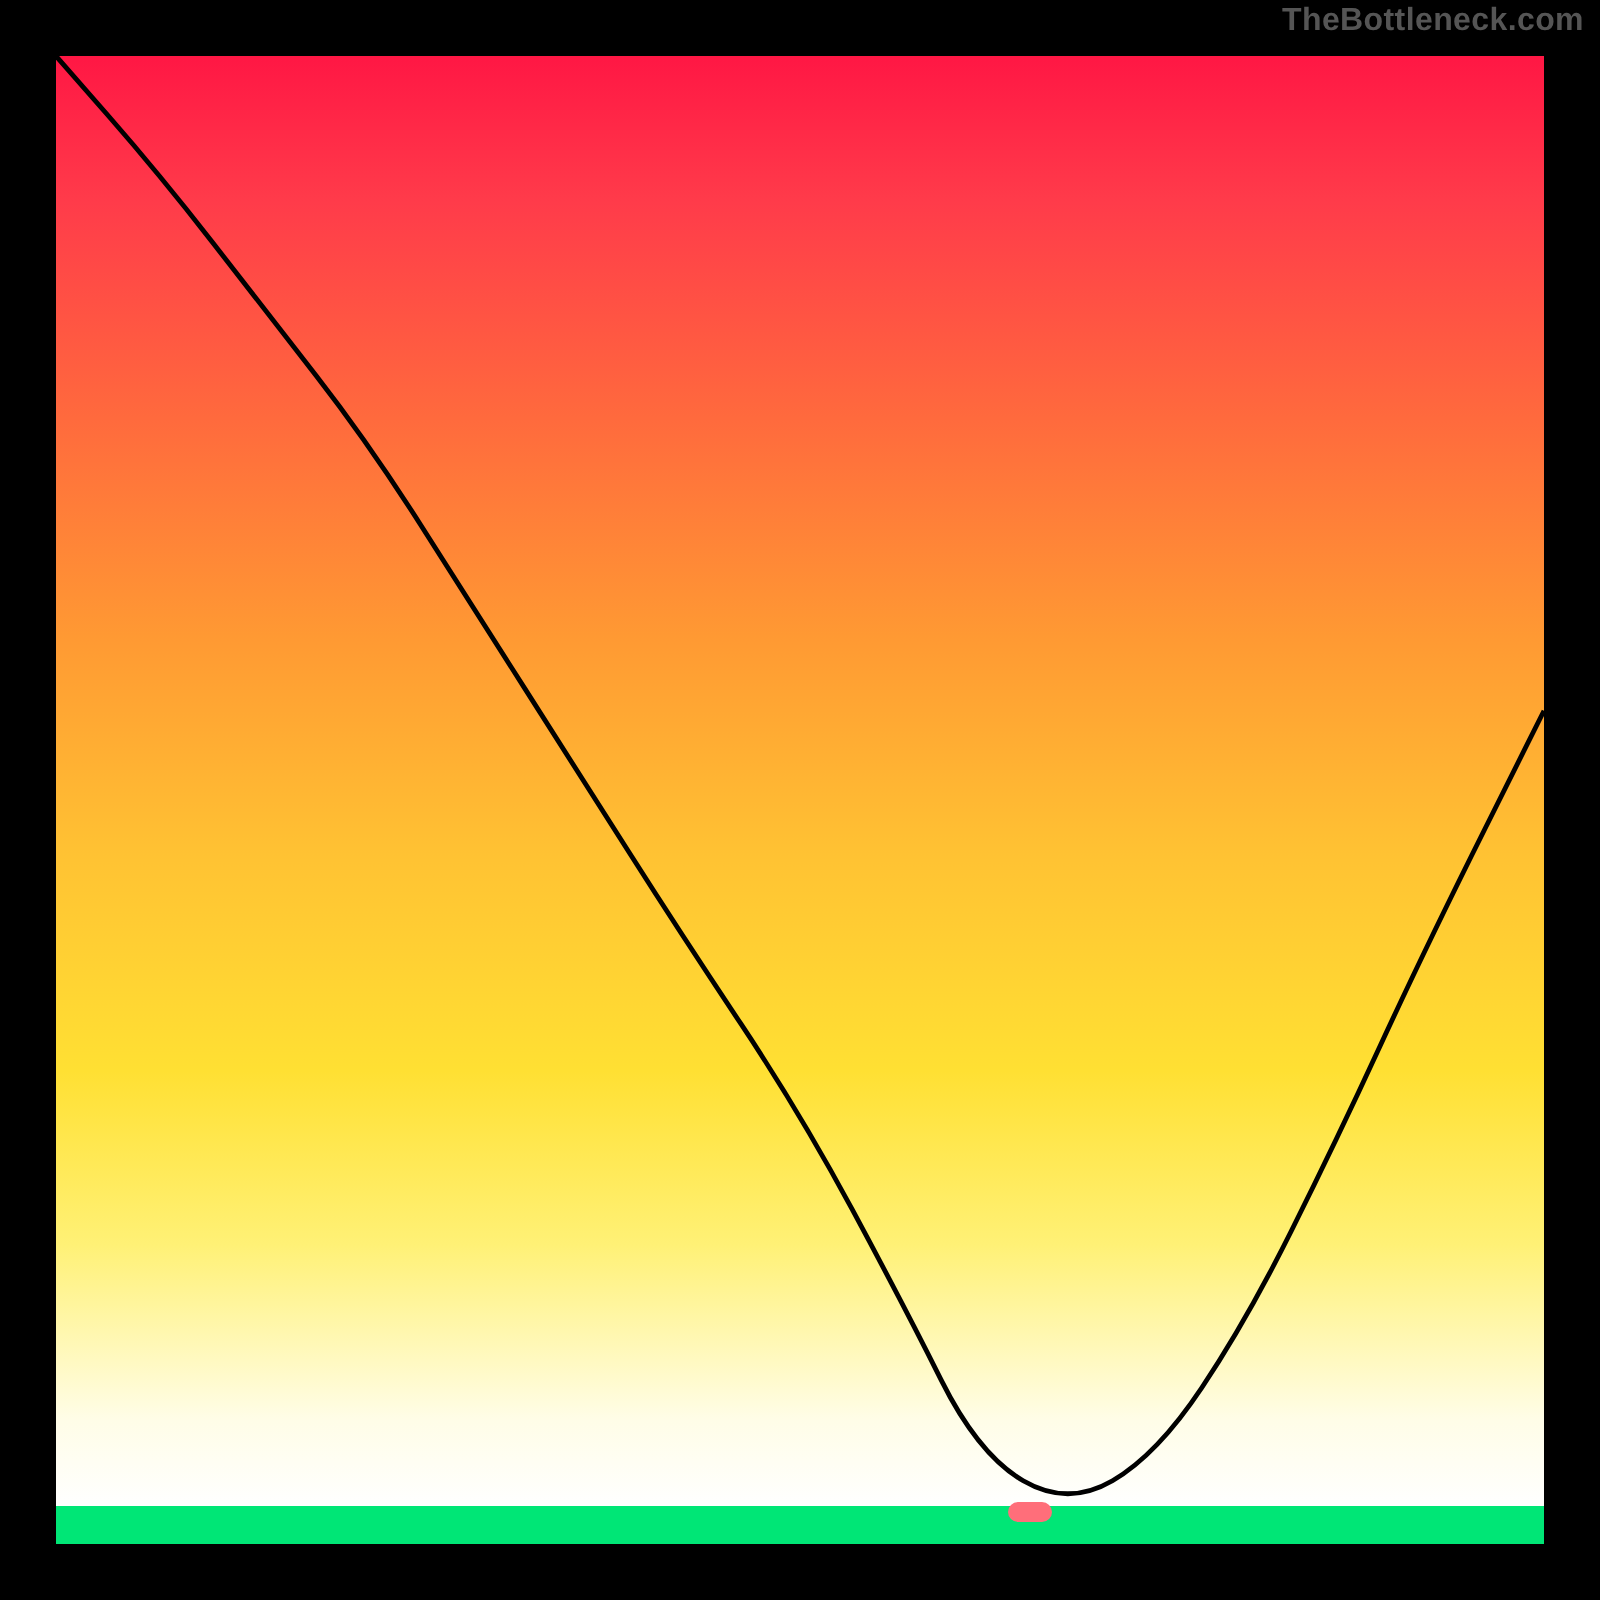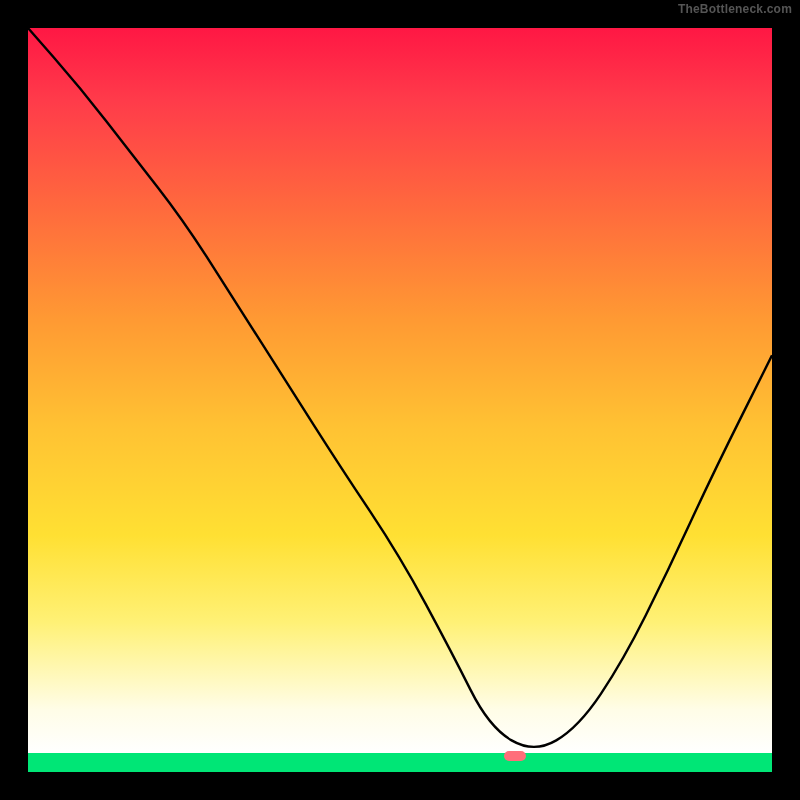--- a/index.html
+++ b/index.html
@@ -15,21 +15,21 @@
     position: relative;
     width: 800px;
     height: 800px;
     background: #000;
   }
   .watermark {
     position: absolute;
     top: 2px;
     right: 8px;
     color: #555;
-    font-size: 12px;
+    font-size: 16px;
     font-weight: 600;
     letter-spacing: 0.2px;
     z-index: 5;
   }
   .plot {
     position: absolute;
     left: 28px;
     top: 28px;
     width: 744px;
     height: 744px;

